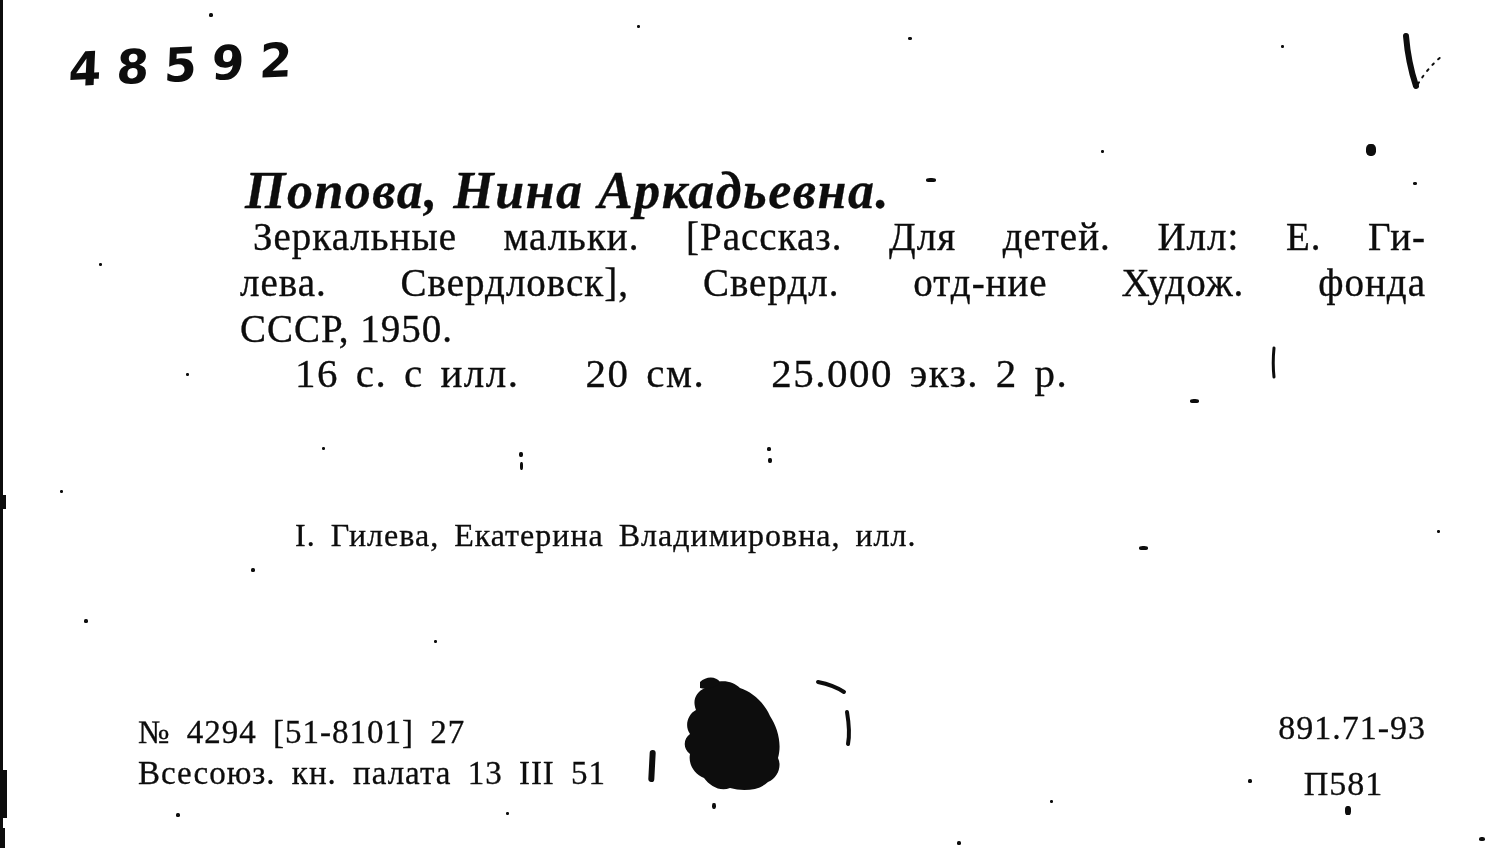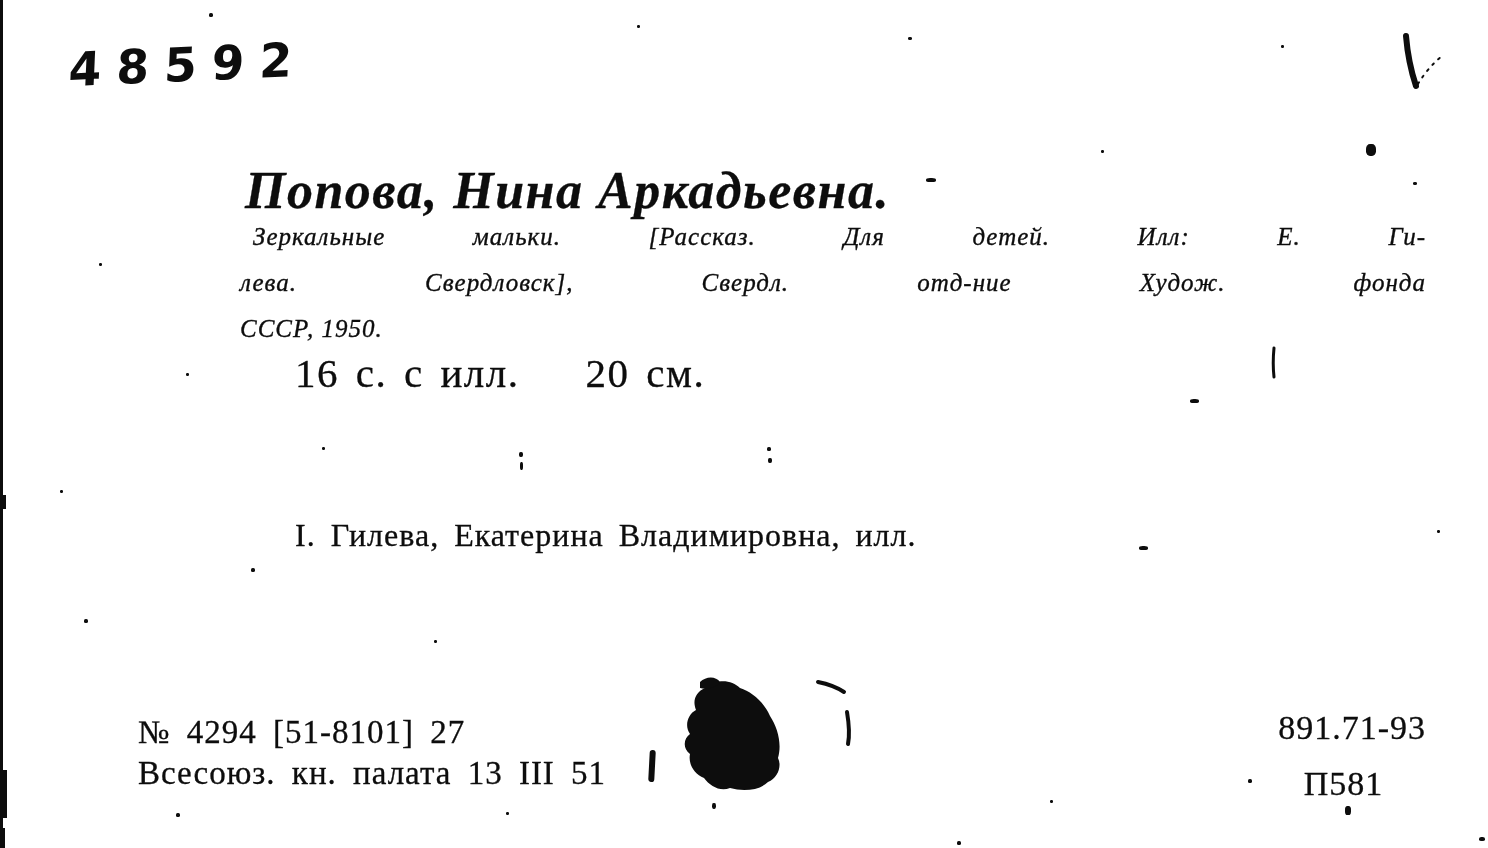--- a/index.html
+++ b/index.html
@@ -45,24 +45,23 @@
     font-size: 52px;
     font-weight: 700;
     letter-spacing: 1.5px;
     line-height: 46px;
     padding-left: 5px;
     white-space: nowrap;
     font-style: italic;
     -webkit-text-stroke: 0.3px #0d0d0d;
   }
   .body-line {
-    font-size: 25px;
+    font-size: 39px;
     line-height: 46px;
     letter-spacing: 1px;
-    font-style: italic;
     -webkit-text-stroke: 0.35px #0d0d0d;
   }
   .body-line.just {
     text-align: justify;
     text-align-last: justify;
   }
   .body-line.indent { padding-left: 13px; }
 
   .collation {
     display: flex;
@@ -136,20 +135,21 @@
   </svg>
 
   <div class="main-block">
     <div class="heading">Попова, Нина Аркадьевна.</div>
     <div class="body-line just indent">Зеркальные мальки. [Рассказ. Для детей. Илл: Е. Ги-</div>
     <div class="body-line just">лева. Свердловск], Свердл. отд-ние Худож. фонда</div>
     <div class="body-line">СССР, 1950.</div>
     <div class="collation">
       <span>16 с. с илл.</span>
       <span>20 см.</span>
+      <span>25.000 экз. 2 р.</span>
     </div>
   </div>
 
   <div class="tracing">I. Гилева, Екатерина Владимировна, илл.</div>
 
   <div class="footer-left">
     <div>№ 4294 [51-8101] 27</div>
     <div>Всесоюз. кн. палата 13 III 51</div>
   </div>
 

